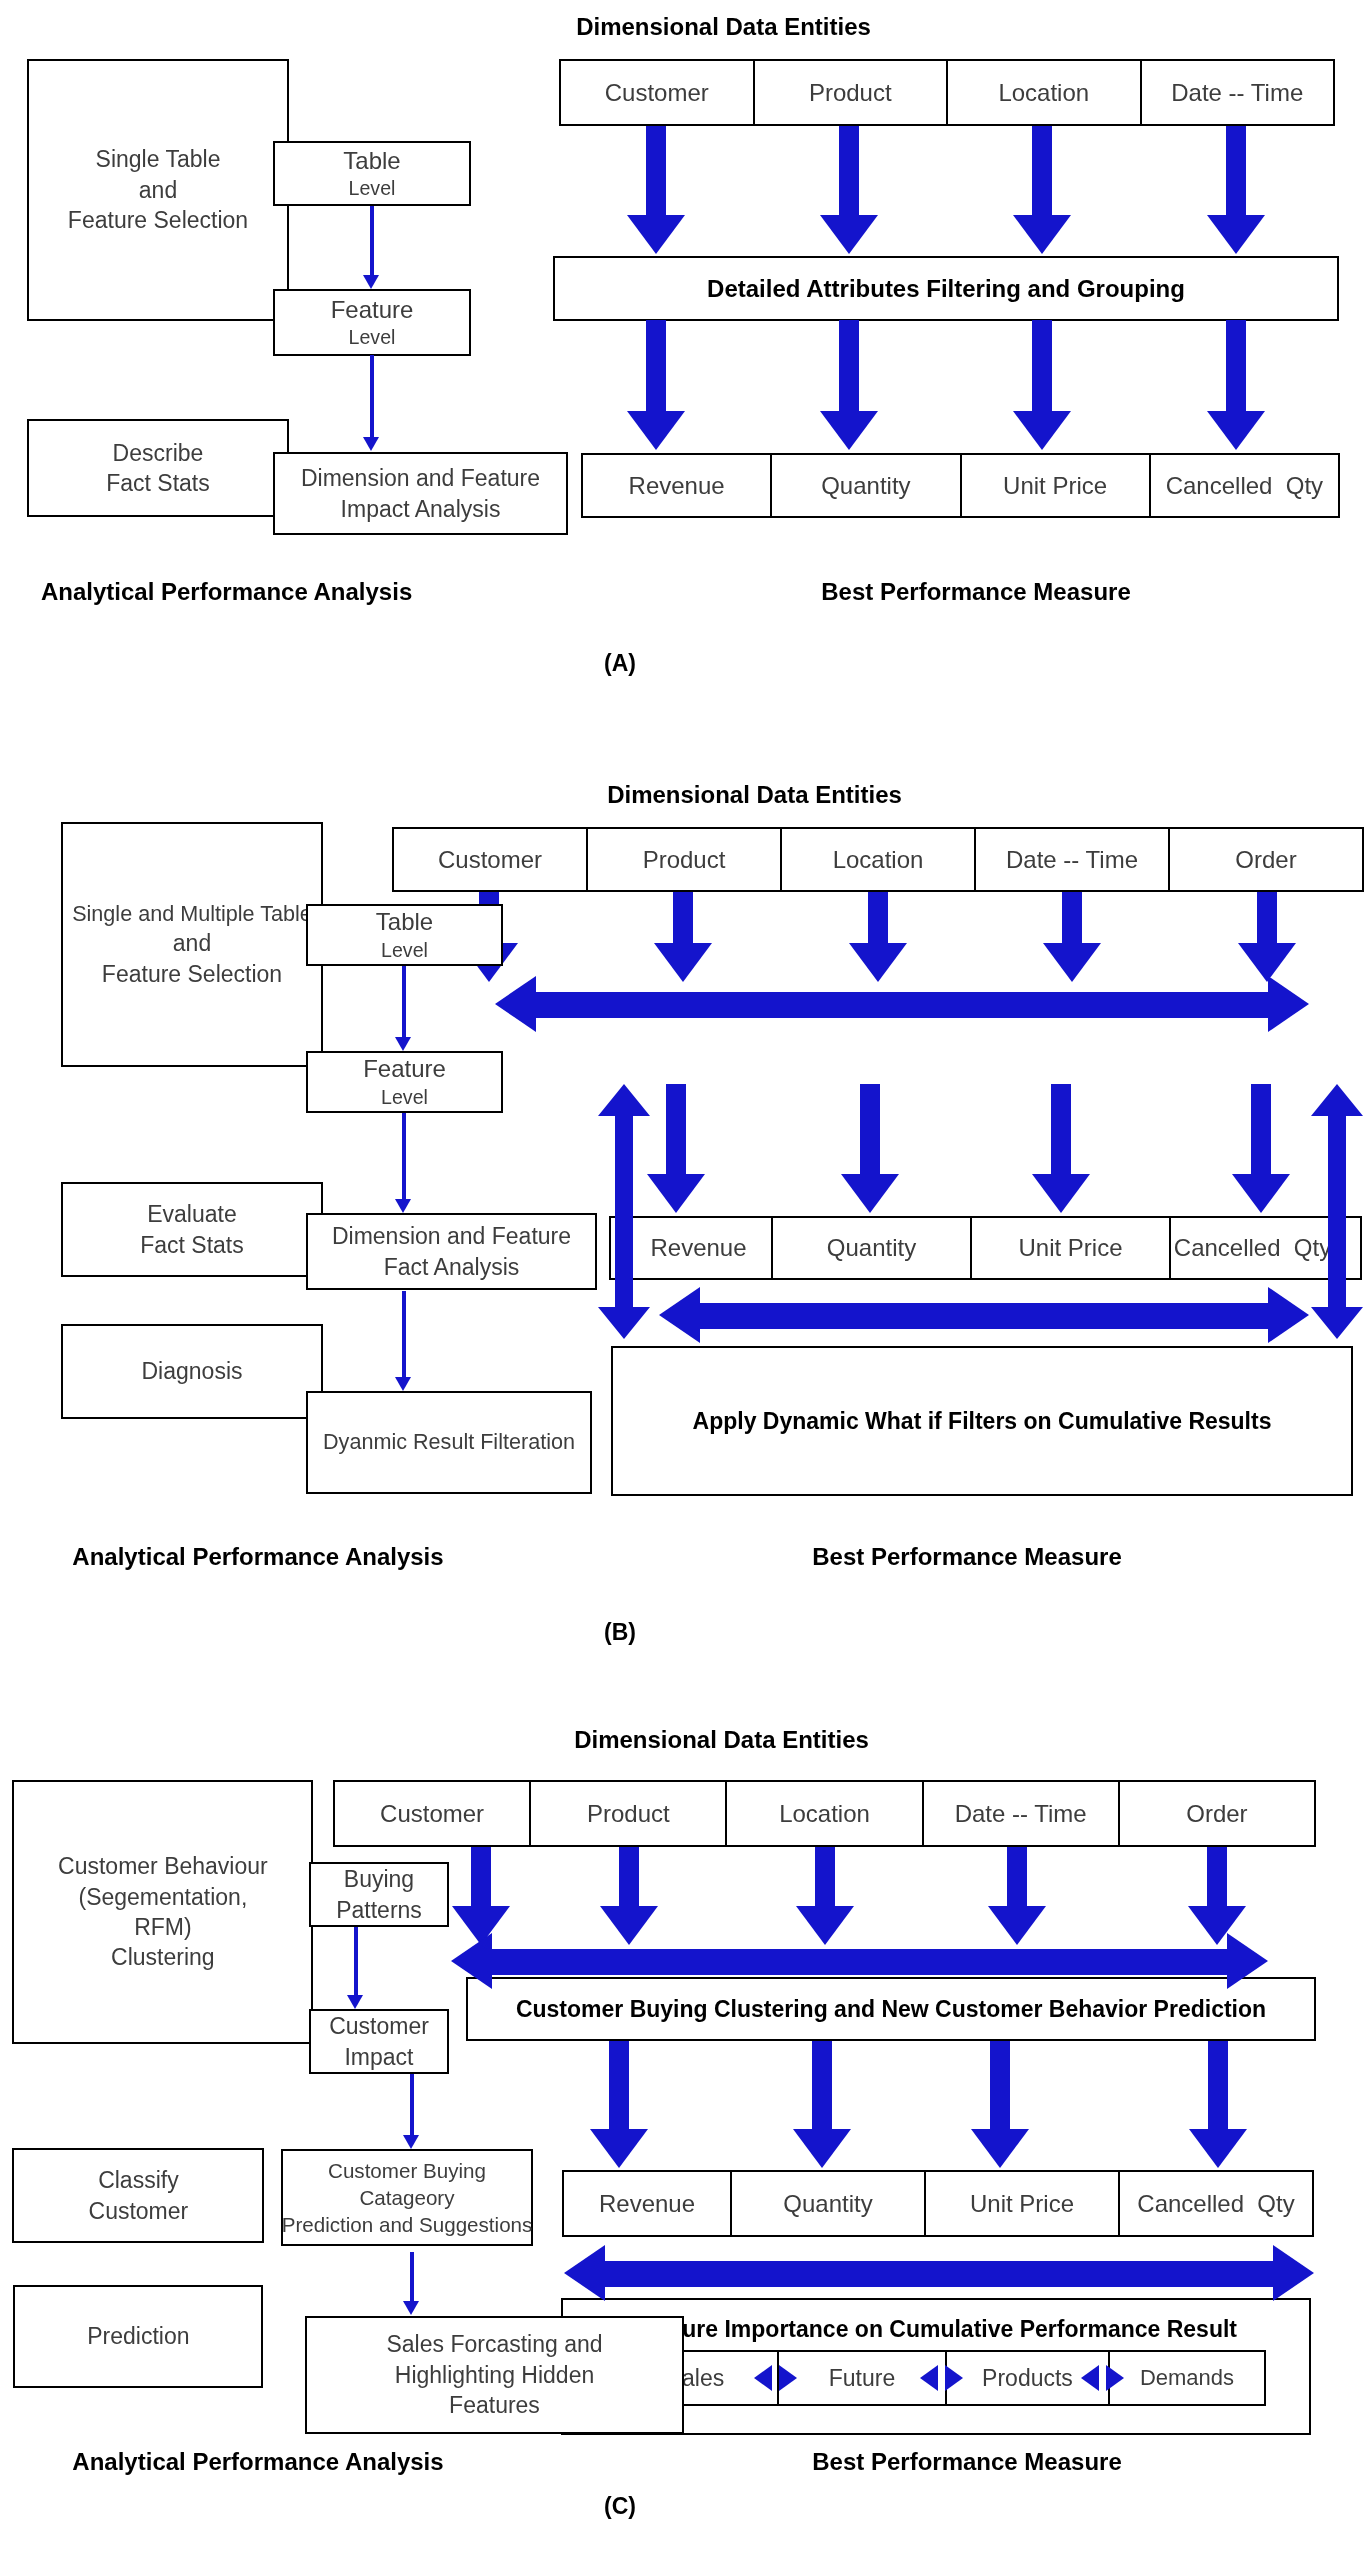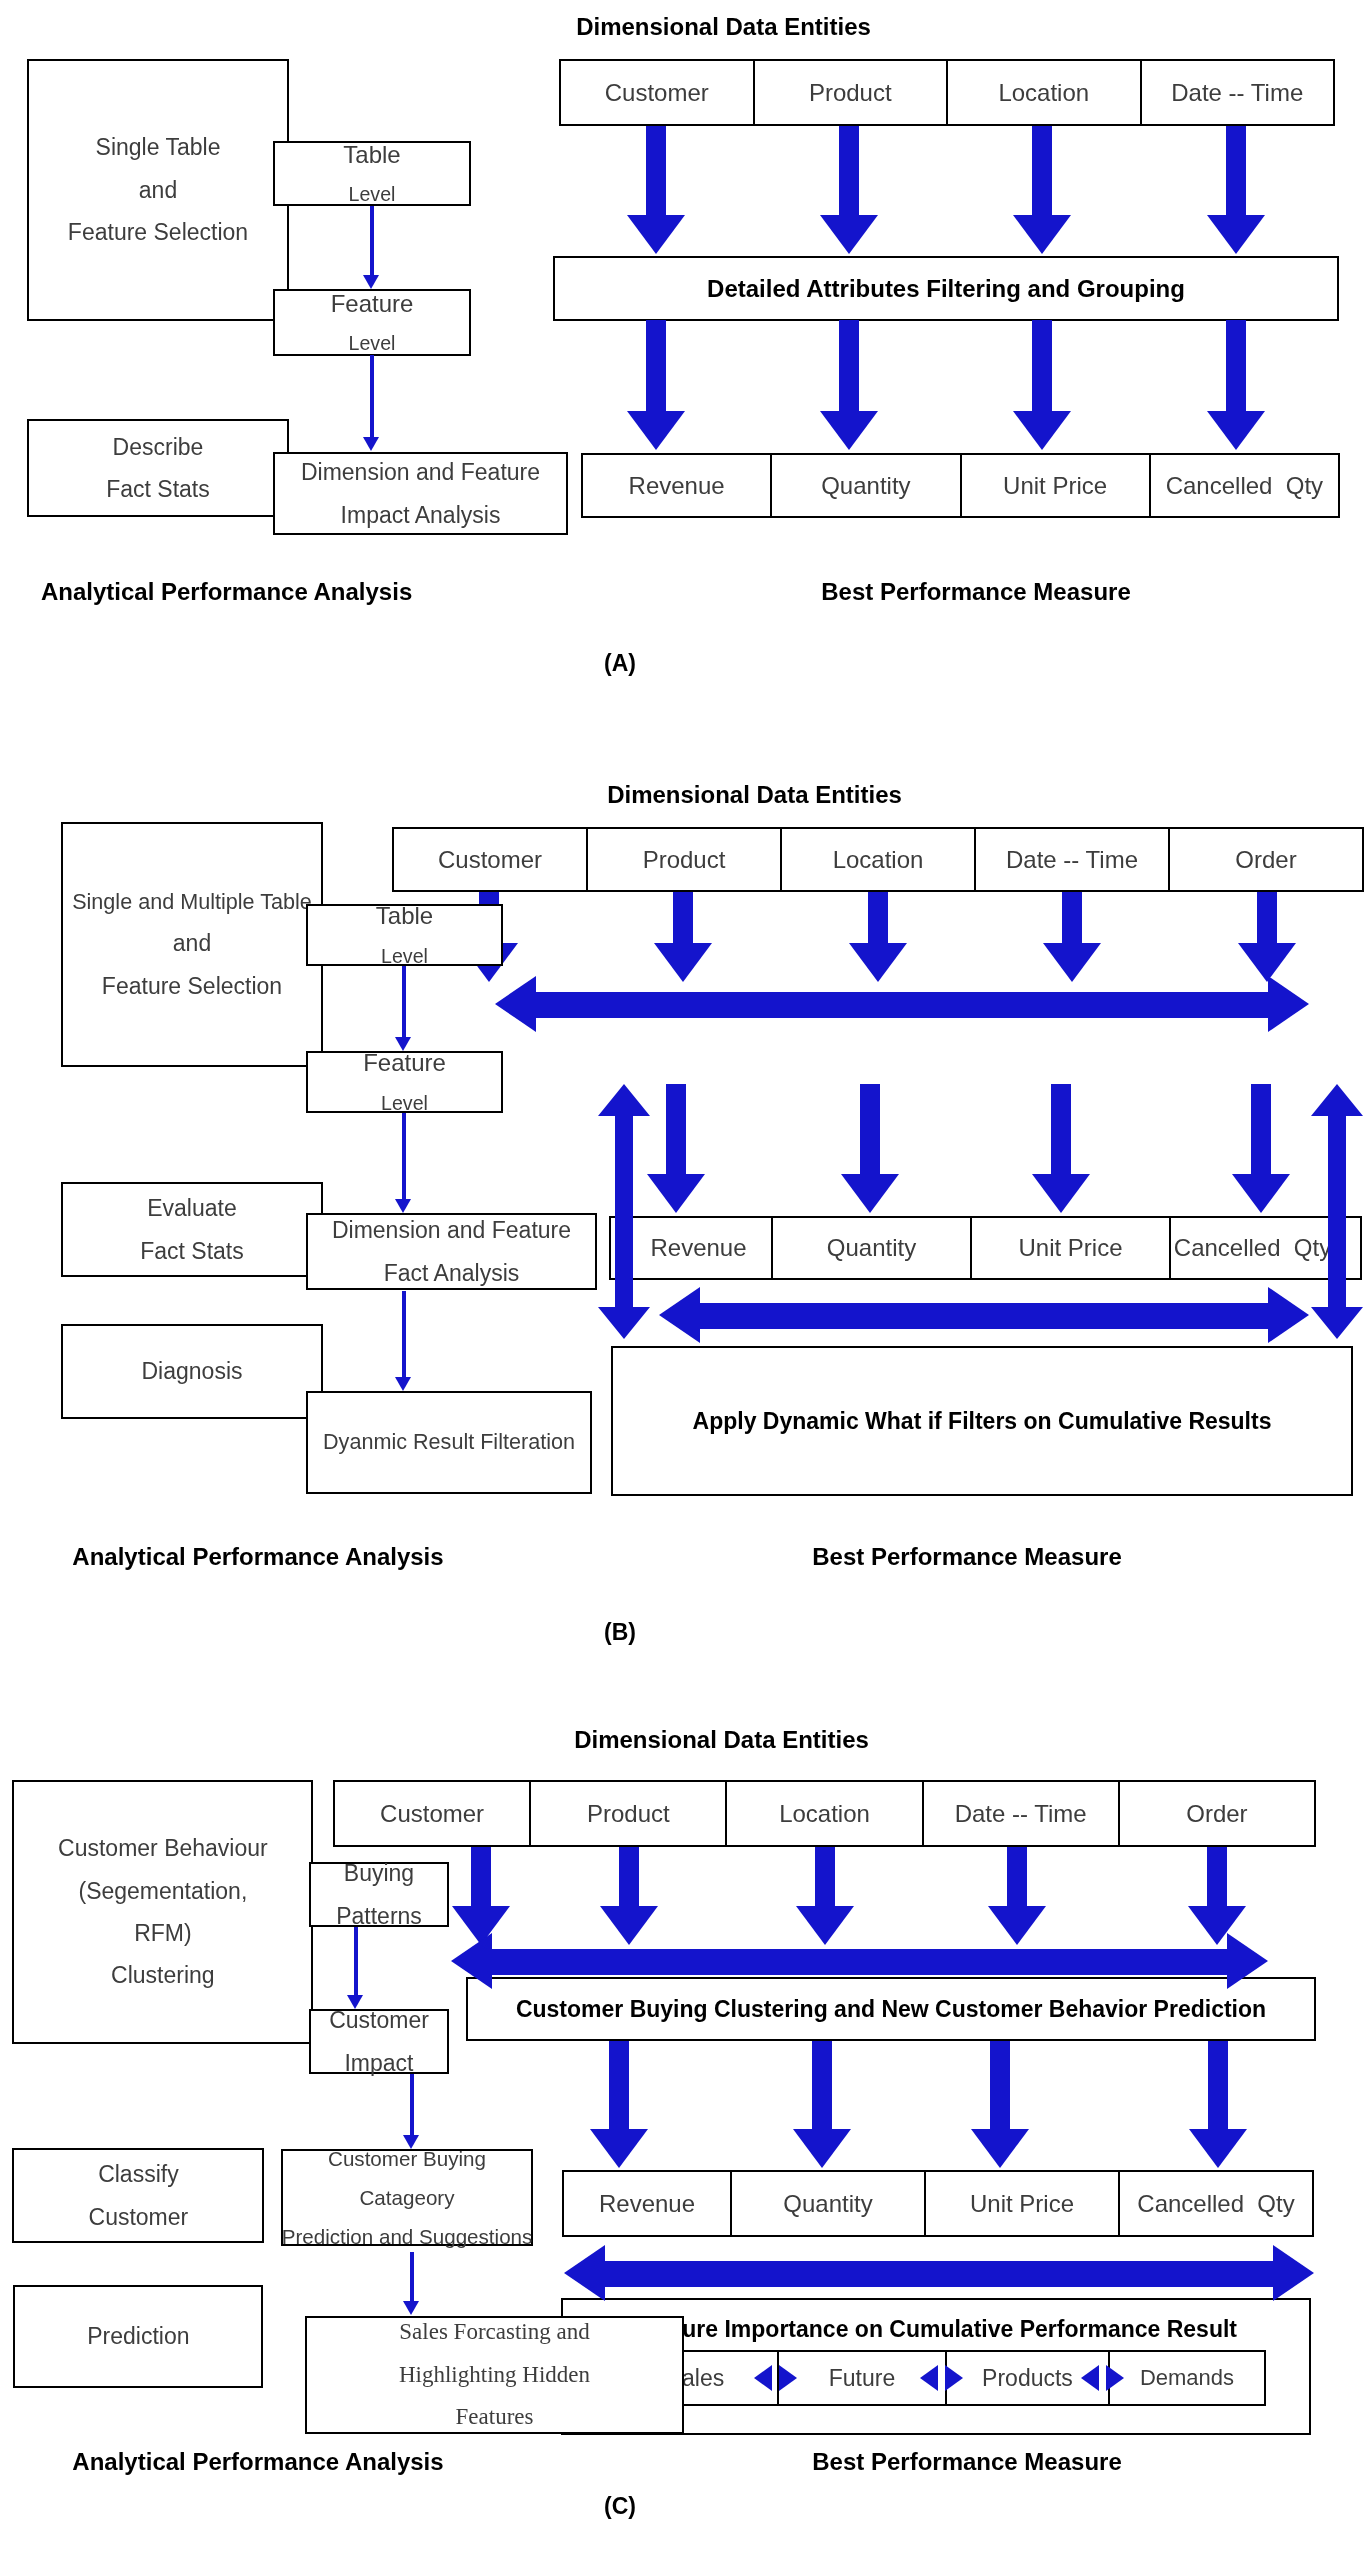--- a/index.html
+++ b/index.html
@@ -4,21 +4,21 @@
 <style>
   :root { --blue:#1414cc; --ink:#000; --gray:#3d3d3d; }
   html,body{margin:0;padding:0;background:#fff;}
   .canvas{position:relative;width:1372px;height:2582px;background:#fff;
           font-family:"Liberation Sans",sans-serif;overflow:hidden;}
   .title{position:absolute;text-align:center;font-size:24px;font-weight:bold;color:#000;}
   .seclabel{position:absolute;text-align:center;font-size:24px;font-weight:bold;color:#000;}
   .tag{position:absolute;text-align:center;font-size:23px;font-weight:bold;color:#000;}
   .box{position:absolute;border:2.1px solid #000;background:#fff;box-sizing:border-box;
        display:flex;flex-direction:column;align-items:center;justify-content:center;
-       text-align:center;color:var(--gray);font-size:23px;line-height:1.32;gap:12px;}
+       text-align:center;color:var(--gray);font-size:23px;line-height:1.32;}
   .box .ln{display:block;}
   .box .ln.big{font-size:24px;}
   .box .ln.small{font-size:19.6px;}
   .box .ln.nowrap{white-space:nowrap;}
   .boldbox{font-weight:bold;color:#000;font-size:24px;}
   .boldbox.mid{font-size:23px;white-space:nowrap;}
   .row{position:absolute;border:2.1px solid #000;background:#fff;box-sizing:border-box;display:flex;}
   .row .cell{flex:1;display:flex;align-items:center;justify-content:center;
              border-right:2.1px solid #000;font-size:24px;color:var(--gray);}
   .row .cell:last-child{border-right:none;}
@@ -385,21 +385,21 @@
         <span class="pre">Unit Price</span>
       </div>
     <div class="cell">
         <span class="pre">Cancelled  Qty</span>
       </div>
   </div>
 
   <div class="box" style="left:13.4px;top:2285px;width:250px;height:103px;">
     <span class="ln">Prediction</span>
   </div>
-  <div class="box" style="left:305px;top:2316px;width:379px;height:118px;z-index:2;font-family:Liberation Serif, serif;">
+  <div class="box" style="left:305px;top:2316px;width:379px;height:118px;z-index:2;">
     <span class="ln">Sales Forcasting and</span>
     <span class="ln">Highlighting Hidden</span>
     <span class="ln">Features</span>
   </div>
 
   <div class="box" style="left:561px;top:2298px;width:750px;height:137px;display:block;">
     <div class="fi-title" style="top:14.4px;">Feature Importance on Cumulative Performance Result</div>
     <div class="row" style="left:49px;top:50px;width:654px;height:56px;">
       <div class="cell" style="flex:0 0 163px;font-size:23px;">
           <span>Sales</span>

